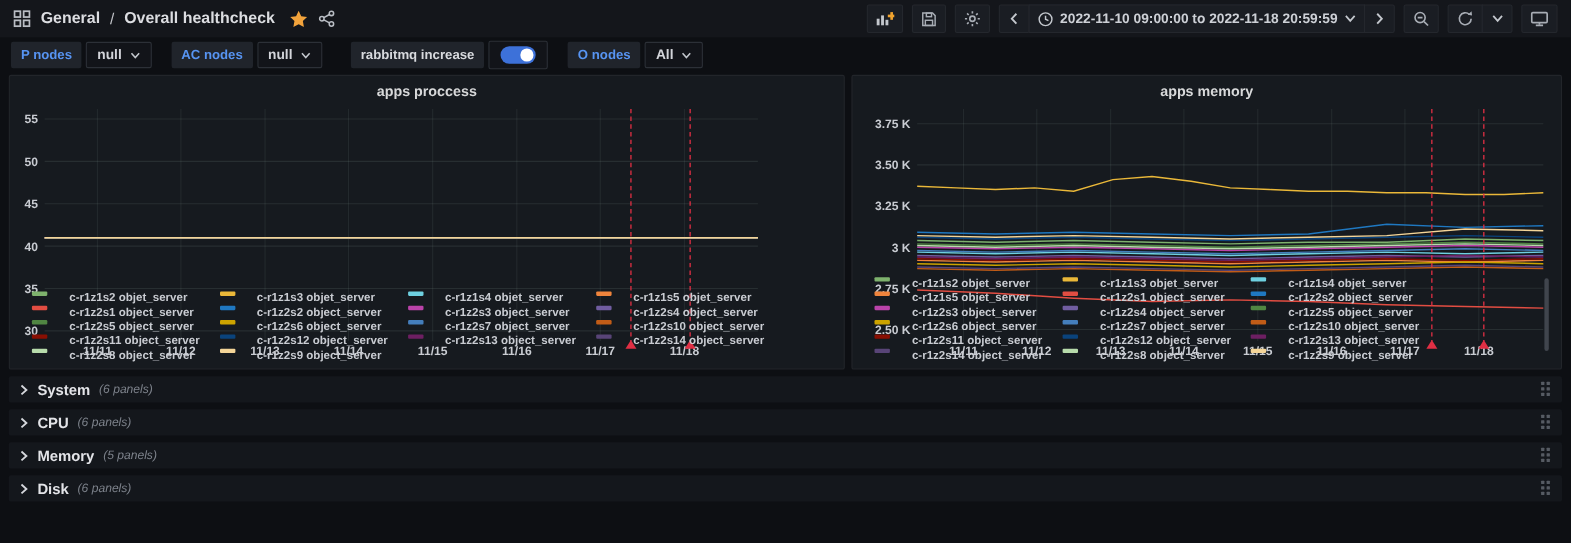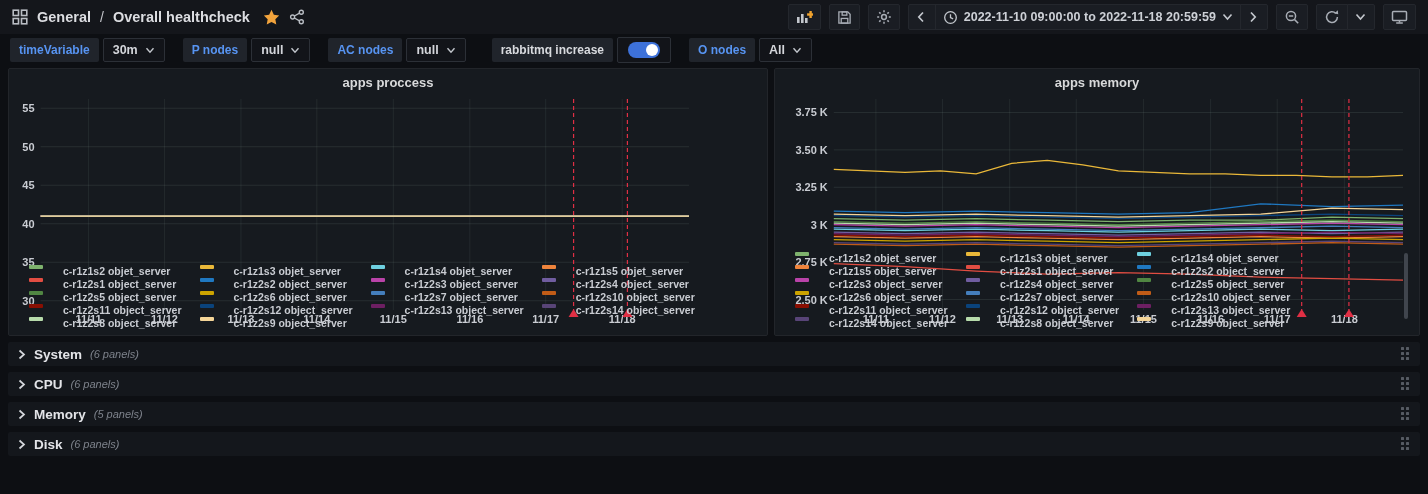--- a/index.html
+++ b/index.html
@@ -10,21 +10,21 @@
   *{box-sizing:border-box;margin:0;padding:0}
   html,body{width:1428px;height:494px;overflow:hidden}
   body{background:var(--bg-page);font-family:"Liberation Sans",sans-serif;color:var(--txt);-webkit-font-smoothing:antialiased}
   svg{display:block}
   
   .nav{height:34px;background:var(--bg-nav);display:flex;align-items:center;justify-content:space-between;padding:0 12px}
   .nav-left{display:flex;align-items:center;gap:9px}
   .crumb{font-size:14.5px;font-weight:600;color:#dcdde1;cursor:pointer}
   .sep{color:#c3c5ca;font-size:14px}
   .nav-right{display:flex;align-items:center;gap:8px}
-  .btn{height:26px;min-width:28px;display:flex;align-items:center;gap:6px;
+  .btn{height:26px;min-width:28px;display:flex;align-items:center;justify-content:center;gap:6px;
        background:var(--bg-box);border:1px solid var(--border);border-radius:2px;padding:0 7px;cursor:pointer}
   .btn-group{display:flex}
   .btn-group .btn{border-radius:0}
   .btn-group .btn:first-child{border-radius:2px 0 0 2px}
   .btn-group .btn:last-child{border-radius:0 2px 2px 0}
   .btn-group .btn + .btn{margin-left:-1px}
   .time-text{font-size:12.5px;font-weight:600;color:#cdd0d6;white-space:nowrap}
   
   .submenu{display:flex;align-items:center;gap:6px;padding:4px 10px 6px;height:34px}
   .var-group{display:flex;align-items:center;gap:4px;margin-right:12px}
@@ -174,29 +174,20 @@
           <rect x="1.5" y="2.5" width="14" height="9" rx="1"></rect>
             <line x1="8.5" y1="11.5" x2="8.5" y2="13.6"></line>
             <line x1="5.2" y1="14" x2="11.8" y2="14"></line>
         </g>
       </svg>
     </div>
   </div>
 </div>
 
 <div class="submenu">
-  <div class="var-group">
-    <span class="var-label">timeVariable</span>
-    <span class="var-value">
-      <span>30m</span>
-      <svg width="10" height="7" viewBox="0 0 11 8">
-          <polyline points="1.5,1.5 5.5,6 9.5,1.5" fill="none" stroke="#c3c7cd" stroke-width="1.6"></polyline>
-        </svg>
-    </span>
-  </div>
   <div class="var-group">
     <span class="var-label">P nodes</span>
     <span class="var-value">
       <span>null</span>
       <svg width="10" height="7" viewBox="0 0 11 8">
           <polyline points="1.5,1.5 5.5,6 9.5,1.5" fill="none" stroke="#c3c7cd" stroke-width="1.6"></polyline>
         </svg>
     </span>
   </div>
   <div class="var-group">

